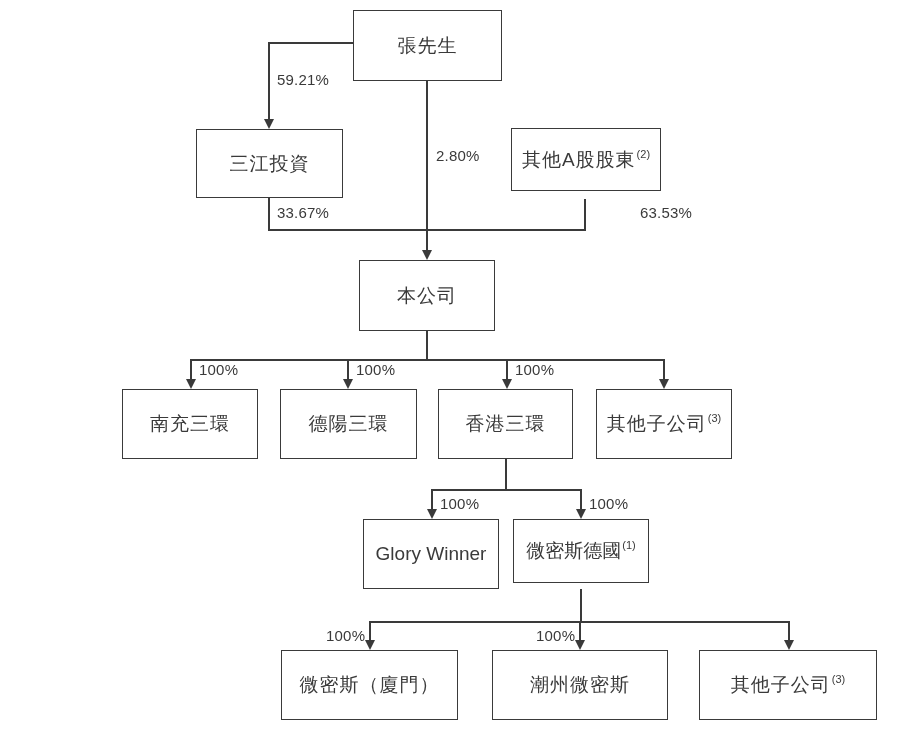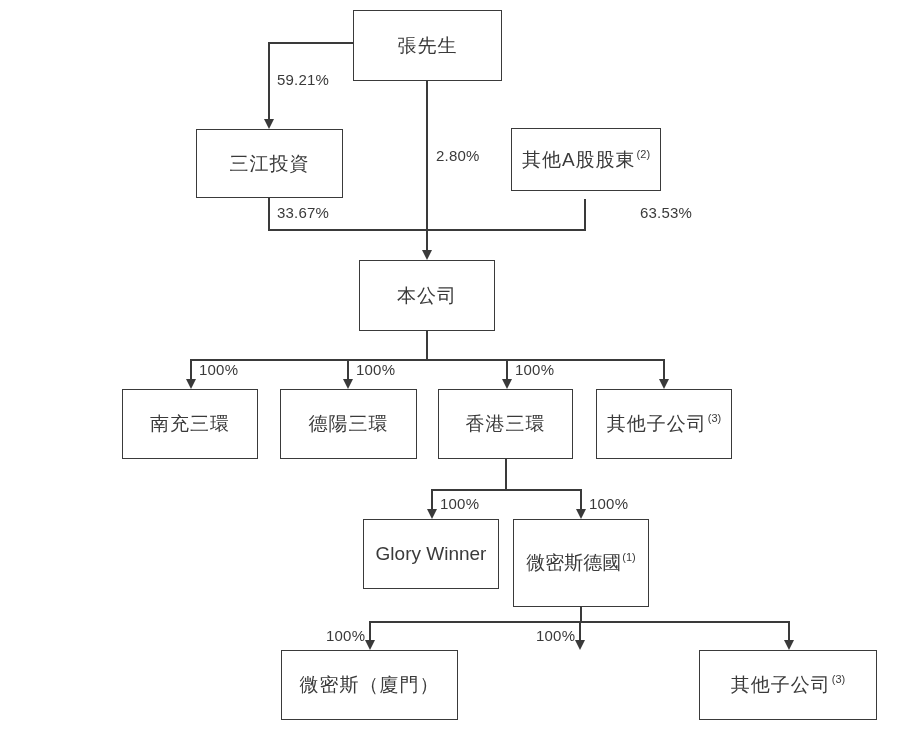--- a/index.html
+++ b/index.html
@@ -111,28 +111,31 @@
 
   <div class="node" style="left:596px; top:389px; width:136px; height:70px;">
     <span>其他子公司</span>
       <span class="sup">(3)</span>
   </div>
 
   <div class="node" style="left:363px; top:519px; width:136px; height:70px; letter-spacing:0;align-items:center;">
     <span>Glory Winner</span>
   </div>
 
-  <div class="node" style="left:513px; top:519px; width:136px; height:88px; letter-spacing:0;">
+  <div class="node" style="left:513px; top:519px; width:136px; height:64px; letter-spacing:0;">
     <span>微密斯德國</span>
       <span class="sup">(1)</span>
   </div>
 
   <div class="node" style="left:281px; top:650px; width:177px; height:70px;">
     <span>微密斯（廈門）</span>
   </div>
 
+  <div class="node" style="left:492px; top:650px; width:176px; height:70px;">
+    <span>潮州微密斯</span>
+  </div>
 
   <div class="node" style="left:699px; top:650px; width:178px; height:70px;">
     <span>其他子公司</span>
       <span class="sup">(3)</span>
   </div>
 
 </div>
 
 </body></html>

